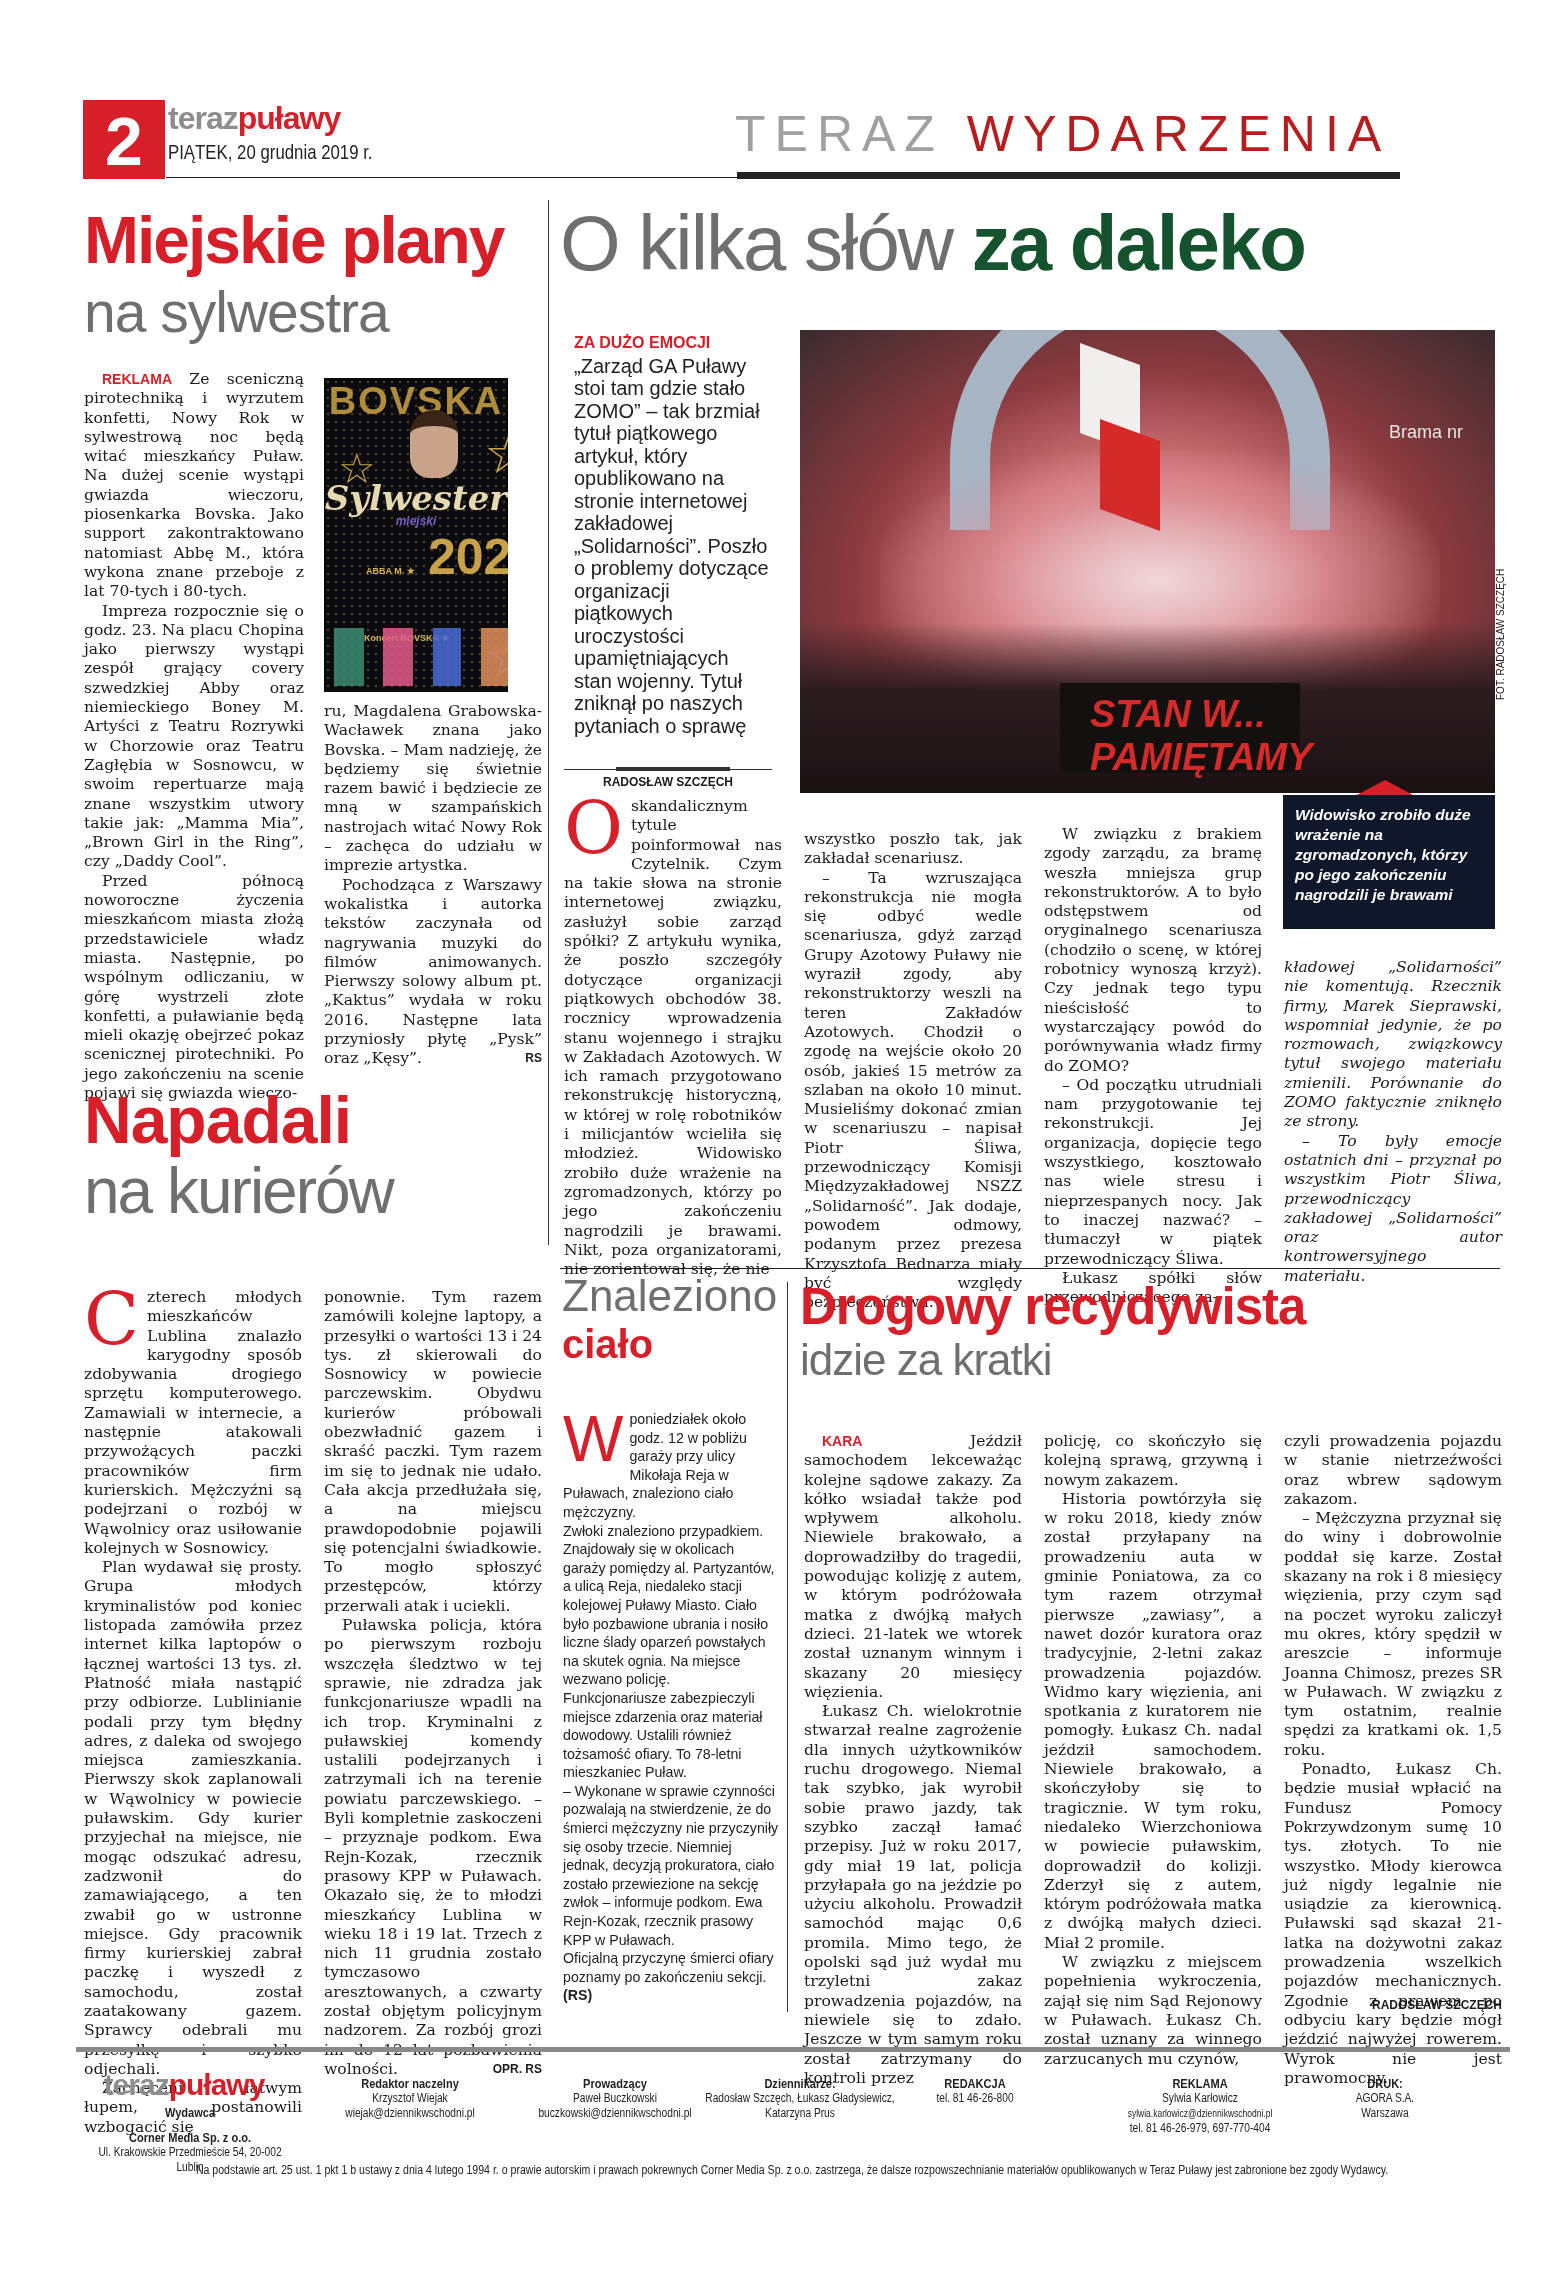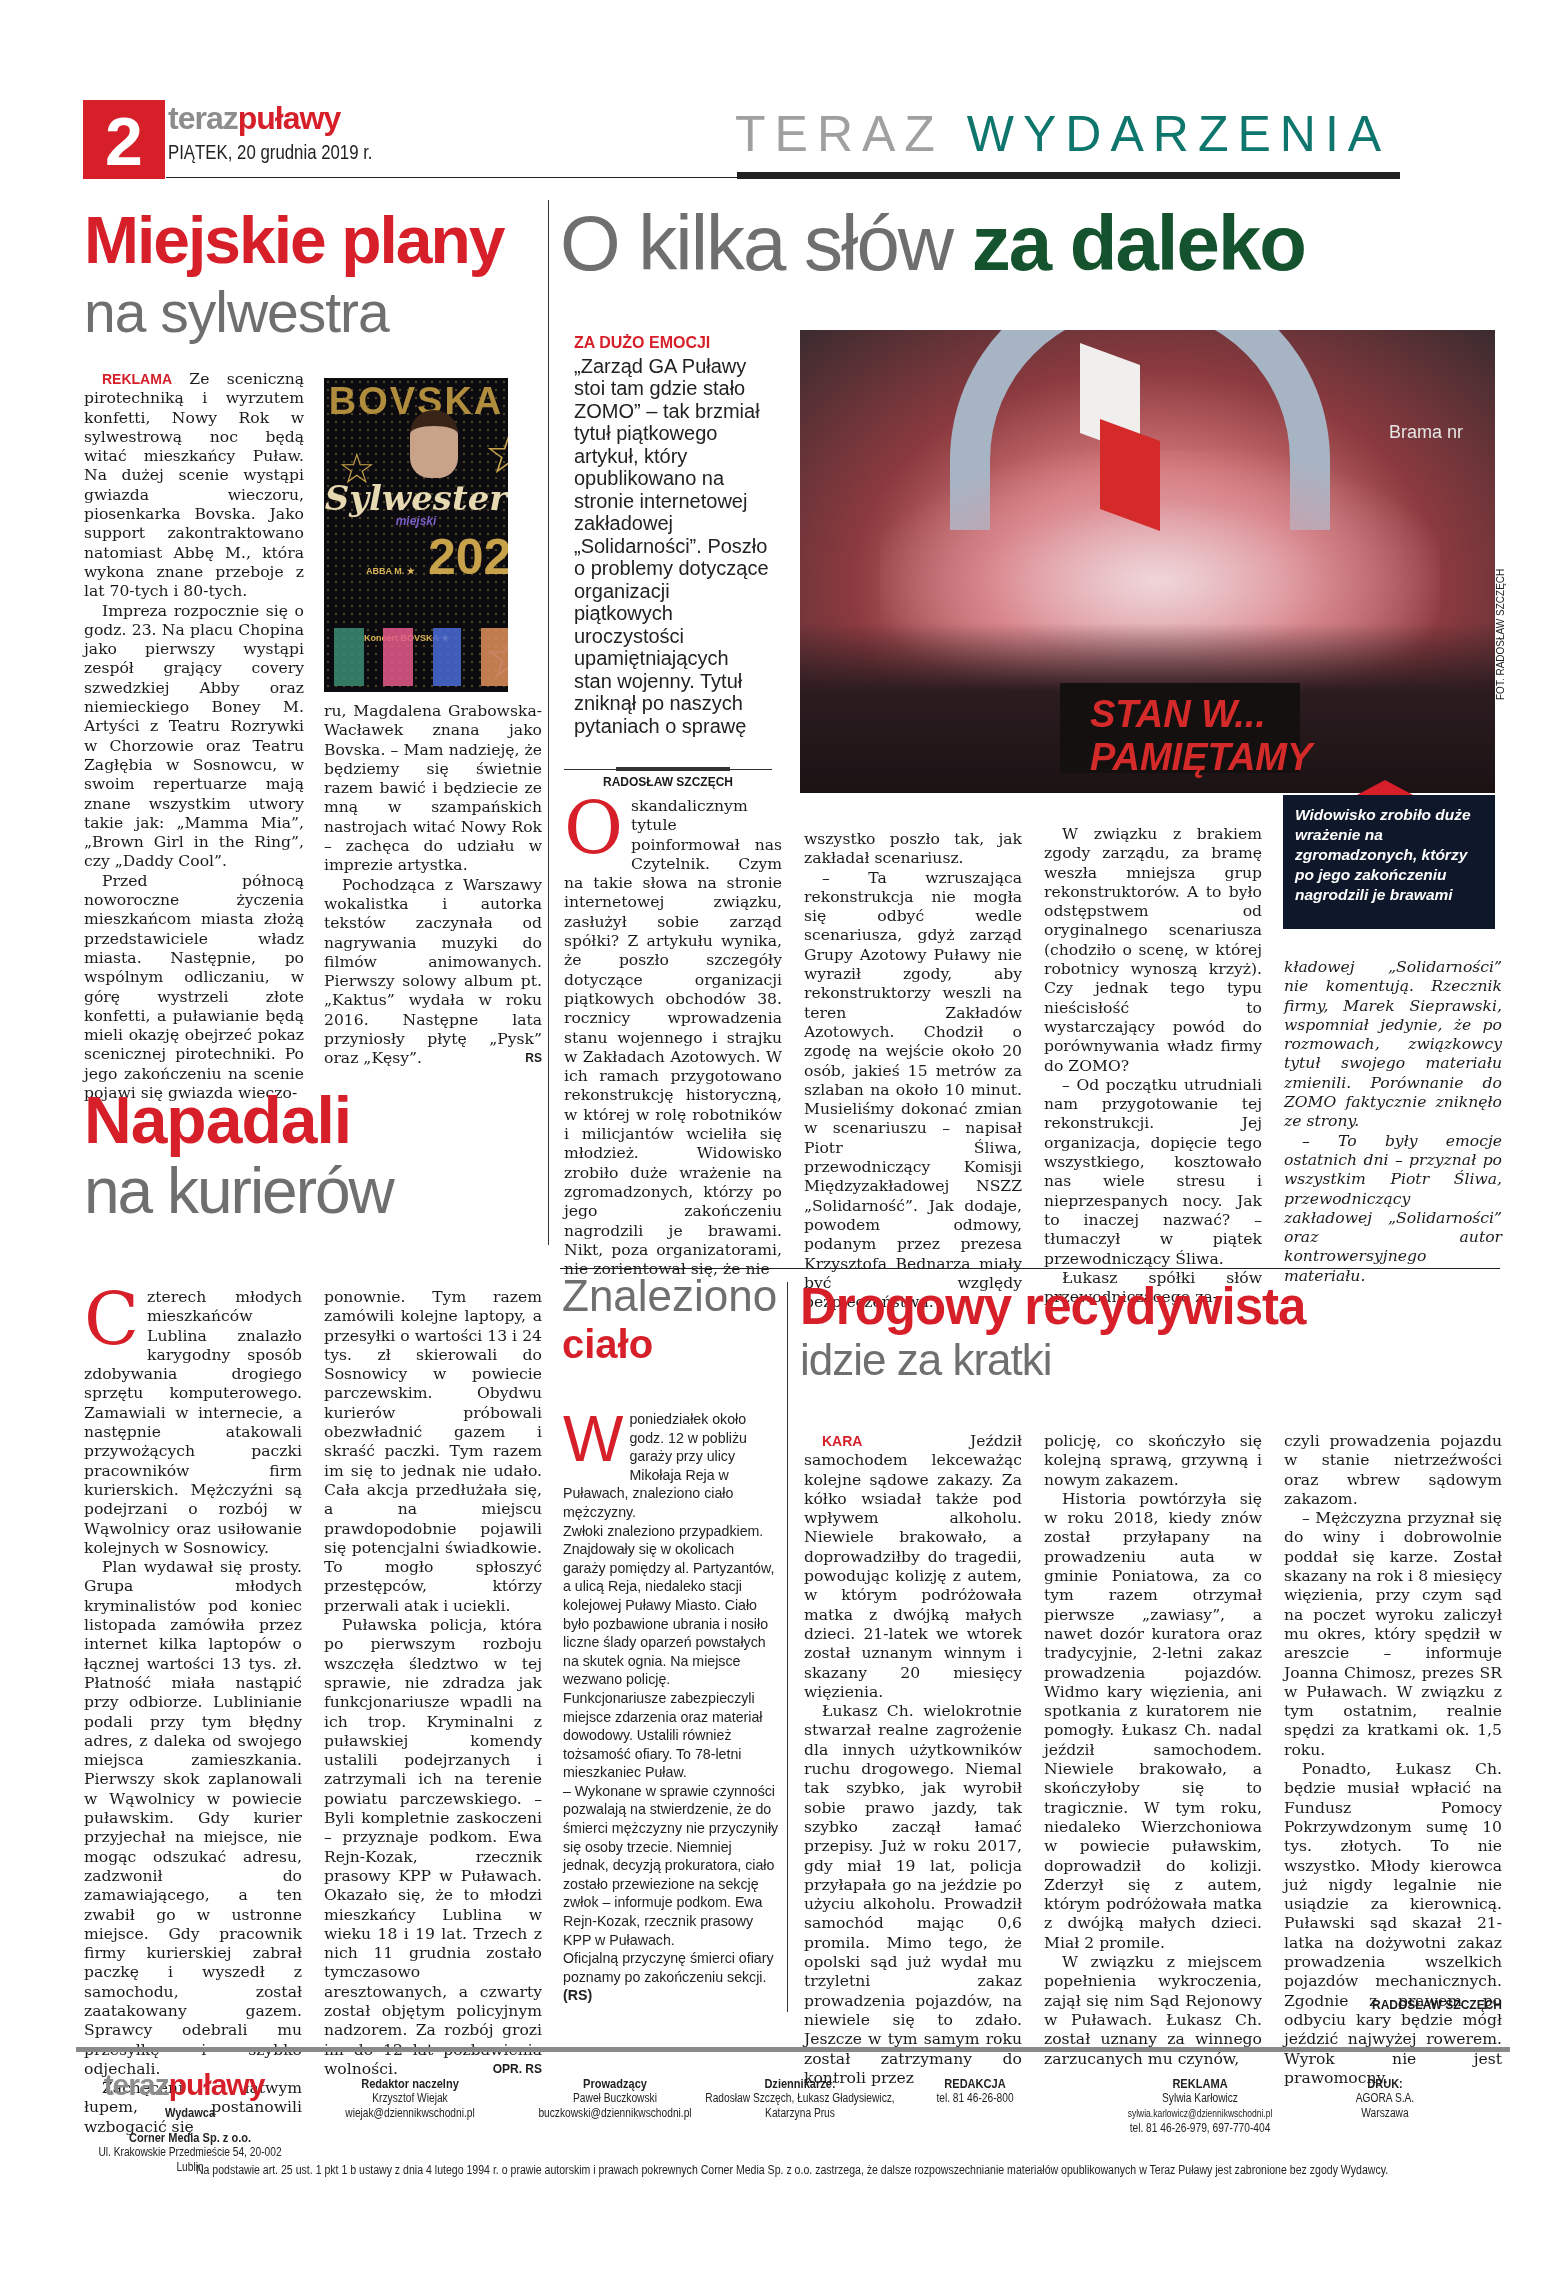--- a/index.html
+++ b/index.html
@@ -10,21 +10,21 @@
 
   
   #page-num { left: 83px; top: 100px; width: 82px; height: 79px; background: #d71f2a; color: #fff;
     font: bold 68px "Liberation Sans", sans-serif; text-align: center; line-height: 82px; }
   #brand { left: 168px; top: 100px; font: bold 32px "Liberation Sans", sans-serif; letter-spacing: -1px; line-height: 36px; }
   #brand .b1 { color: #8d8d8d; } #brand .b2 { color: #d71f2a; }
   #date { left: 168px; top: 140px; font: 21px "Liberation Sans", sans-serif; transform: scaleX(0.8); transform-origin: left; color: #222; }
   #hdr-line { left: 166px; top: 177px; width: 1234px; height: 1px; background: #222; }
   #hdr-thick { left: 737px; top: 172px; width: 663px; height: 7px; background: #222; }
   #section { left: 735px; top: 104px; font: 300 50px "Liberation Sans", sans-serif; letter-spacing: 9px; line-height: 60px; }
-  #section .s1 { color: #a0a0a0; } #section .s2 { color: #0f766e; margin-top: 40px; }
+  #section .s1 { color: #a0a0a0; } #section .s2 { color: #b91c1c; margin-top: 40px; }
 
   
   #a1-t1 { left: 84px; top: 200px; font: bold 66px "Liberation Sans", sans-serif; color: #d71f2a; letter-spacing: -2px; line-height: 80px; }
   #a1-t2 { left: 84px; top: 280px; font: 300 57px "Liberation Sans", sans-serif; color: #6f6f6f; letter-spacing: -1px; line-height: 64px; }
   .col { font-size: 15.6px; line-height: 19.3px; text-align: justify; hyphens: auto; }
   .col p { text-indent: 18px; }
   .col p.noind { text-indent: 0; }
   .kicker { font-family: "Liberation Sans", sans-serif; font-weight: bold; color: #d71f2a; font-size: 14px; }
   .sig { font-family: "Liberation Sans", sans-serif; font-weight: bold; font-size: 12px; float: right; }
   #a1-c1 { left: 84px; top: 370px; width: 220px; }

